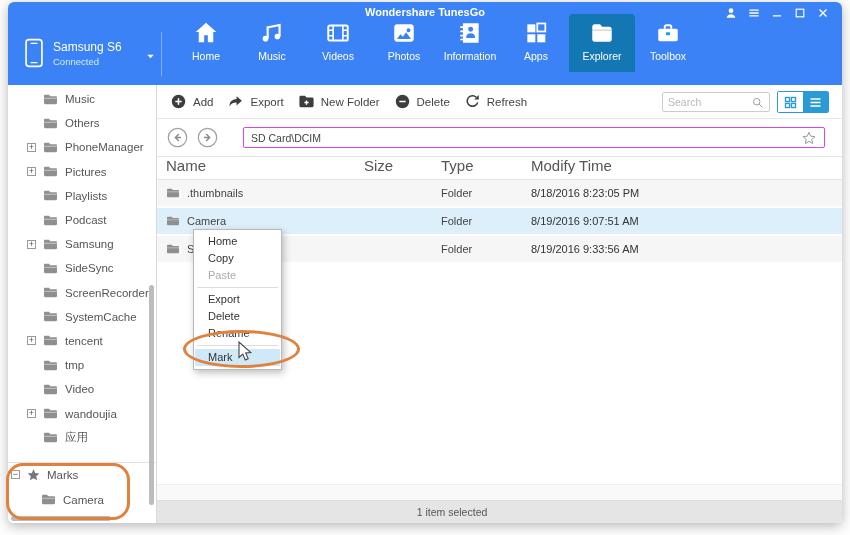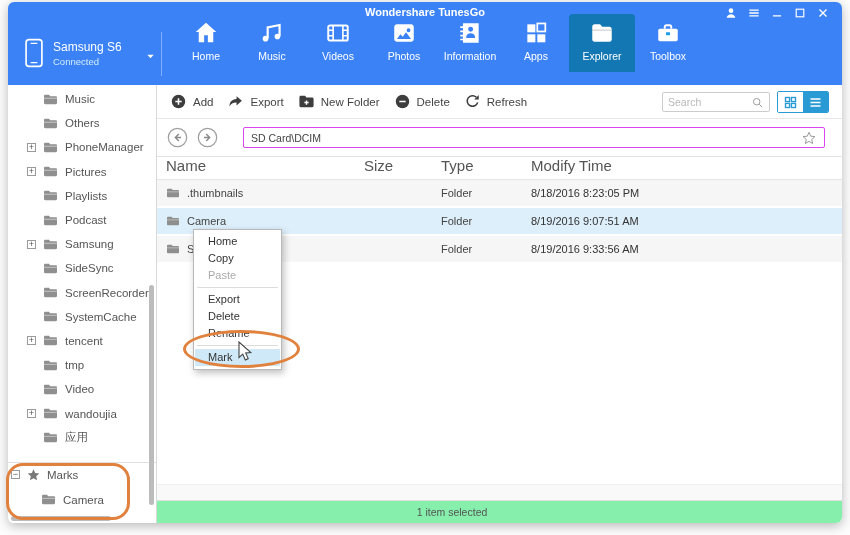--- a/index.html
+++ b/index.html
@@ -112,21 +112,21 @@
 
   .context-menu { position:absolute; left:36px; top:144px; width:89px; background:#fff; border:1px solid #b9b9b9;
                   box-shadow:2px 3px 7px rgba(0,0,0,.25); padding:3px 1px; z-index:5; }
   .menu-item { height:17px; line-height:17px; padding-left:13px; font-size:11px; color:#333; cursor:pointer; }
   .menu-item.disabled { color:#ababab; }
   .menu-item.highlighted { background:#cfe9f8; }
   .menu-item.sep { height:1px; padding:0; margin:3px 2px; background:#dcdcdc; line-height:0; }
 
   .list-footer-strip { position:absolute; left:0; right:0; bottom:23px; height:16px; background:#f9f9f9;
                        border-top:1px solid #efefef; }
-  .status-bar { position:absolute; left:0; right:0; bottom:0; height:23px; background:#86efac;
+  .status-bar { position:absolute; left:0; right:0; bottom:0; height:23px; background:#e5e5e5;
                 border-top:1px solid #e0e0e0; display:flex; align-items:center; justify-content:center;
                 font-size:10.5px; color:#555; padding-right:95px; }
 
   
   .ellipse-annotation { position:absolute; left:183px; top:330px; width:117px; height:38px;
                         border:3px solid #e0813d; border-radius:50%; z-index:8; pointer-events:none; }
   .rect-annotation { position:absolute; left:6px; top:463px; width:124px; height:57px;
                      border:3px solid #e0813d; border-radius:17px; z-index:8; pointer-events:none; }
   .cursor-overlay { position:absolute; left:236px; top:341px; width:18px; height:22px; z-index:10; pointer-events:none; }
   .cursor-overlay svg { width:100%; height:100%; }

